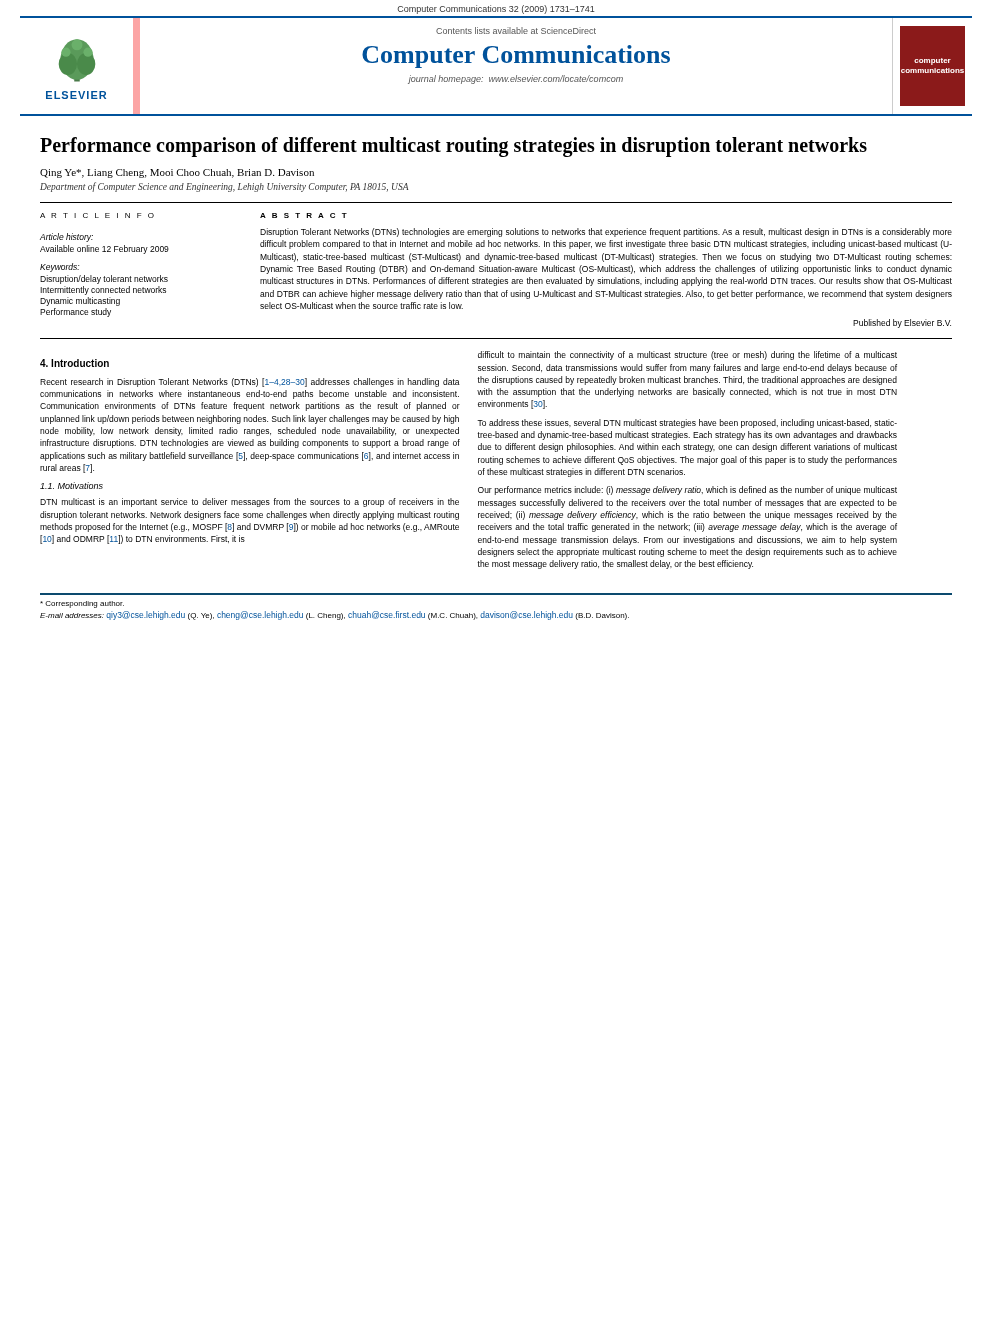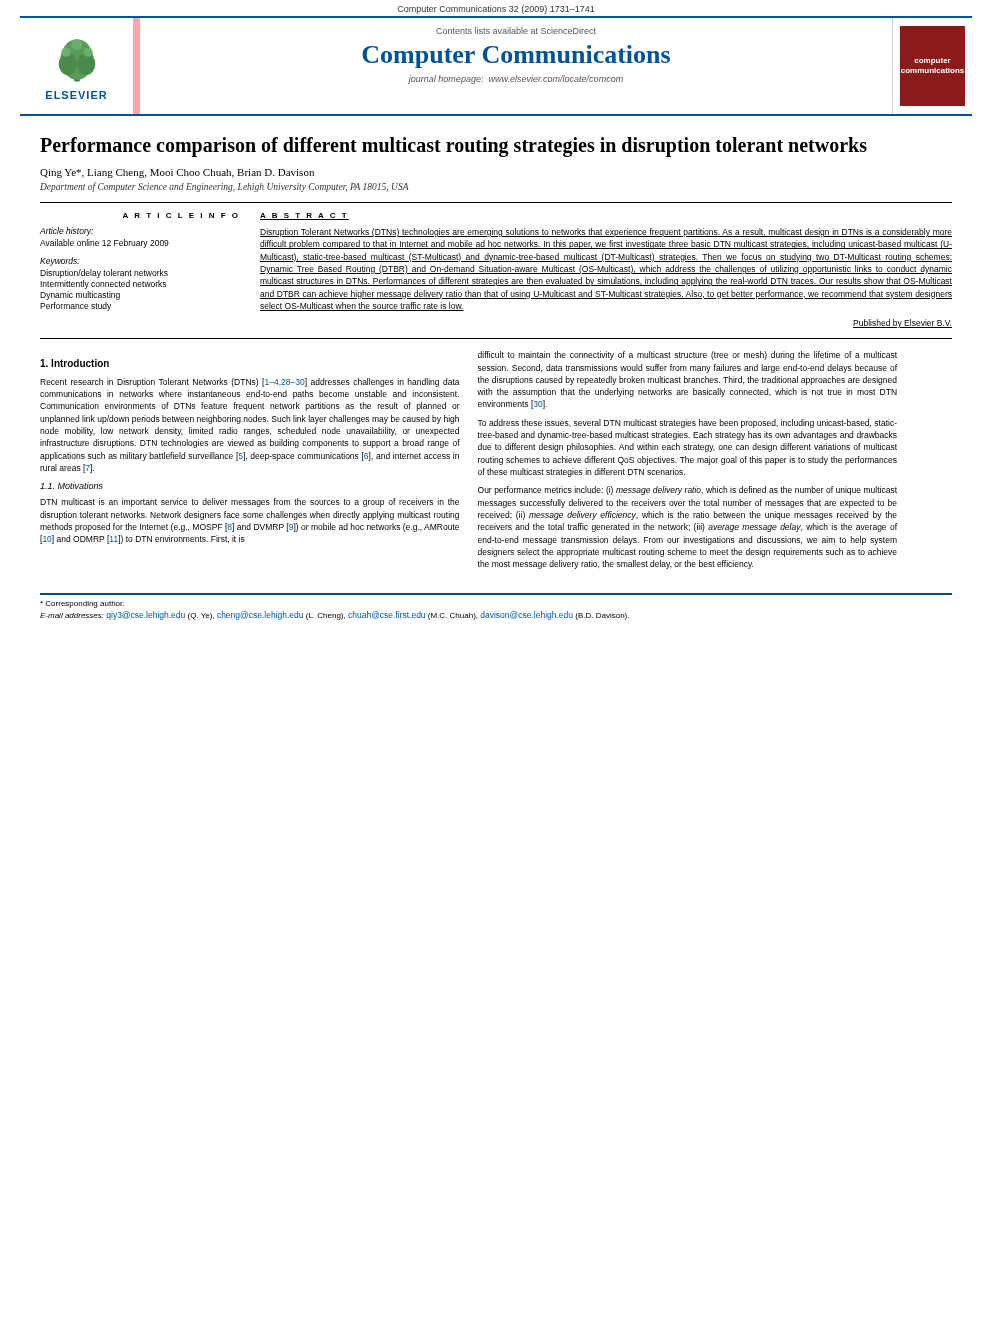--- a/index.html
+++ b/index.html
@@ -163,24 +163,23 @@
     .article-info {
       width: 200px;
       font-size: 8.5px;
       font-family: Arial, sans-serif;
     }
 
     .article-info .section-header {
       font-size: 8px;
       letter-spacing: 2px;
       text-transform: uppercase;
-      font-weight: bold;
-      margin-bottom: 6px;
-      font-family: Arial, sans-serif;
-      text-align: right;
+      font-weight: normal;
+      margin-bottom: 12px;
+      font-family: Arial, sans-serif;
     }
 
     .article-info .label {
       font-style: italic;
       font-size: 8.5px;
       margin-bottom: 2px;
     }
 
     .article-info .value {
       font-size: 8.5px;
@@ -192,21 +191,20 @@
       list-style: none;
     }
     .keywords-list li {
       margin-bottom: 1px;
     }
 
     .abstract-section {
       flex: 1;
       font-size: 8.5px;
       font-family: Arial, sans-serif;
-      text-decoration: underline;
     }
 
     .abstract-section .section-header {
       font-size: 8px;
       letter-spacing: 2px;
       text-transform: uppercase;
       font-weight: bold;
       margin-bottom: 6px;
       font-family: Arial, sans-serif;
     }
@@ -381,21 +379,21 @@
       <div class="published-by">Published by Elsevier B.V.</div>
     </div>
 
   </div>
 
   <hr class="section-div">
 
   <div class="body-columns">
 
     <div class="col-left">
-      <div class="section-title">1. Introduction</div>
+      <div class="section-title">4. Introduction</div>
 
       <p class="body-text">
         Recent research in Disruption Tolerant Networks (DTNs) [<a class="ref" href="#">1–4,28–30</a>] addresses challenges in handling data communications in networks where instantaneous end-to-end paths become unstable and inconsistent. Communication environments of DTNs feature frequent network partitions as the result of planned or unplanned link up/down periods between neighboring nodes. Such link layer challenges may be caused by high node mobility, low network density, limited radio ranges, scheduled node unavailability, or unexpected infrastructure disruptions. DTN technologies are viewed as building components to support a broad range of applications such as military battlefield surveillance [<a class="ref" href="#">5</a>], deep-space communications [<a class="ref" href="#">6</a>], and internet access in rural areas [<a class="ref" href="#">7</a>].
       </p>
 
       <div class="subsection-title">1.1. Motivations</div>
 
       <p class="body-text">
         DTN multicast is an important service to deliver messages from the sources to a group of receivers in the disruption tolerant networks. Network designers face some challenges when directly applying multicast routing methods proposed for the Internet (e.g., MOSPF [<a class="ref" href="#">8</a>] and DVMRP [<a class="ref" href="#">9</a>]) or mobile ad hoc networks (e.g., AMRoute [<a class="ref" href="#">10</a>] and ODMRP [<a class="ref" href="#">11</a>]) to DTN environments. First, it is
       </p>

